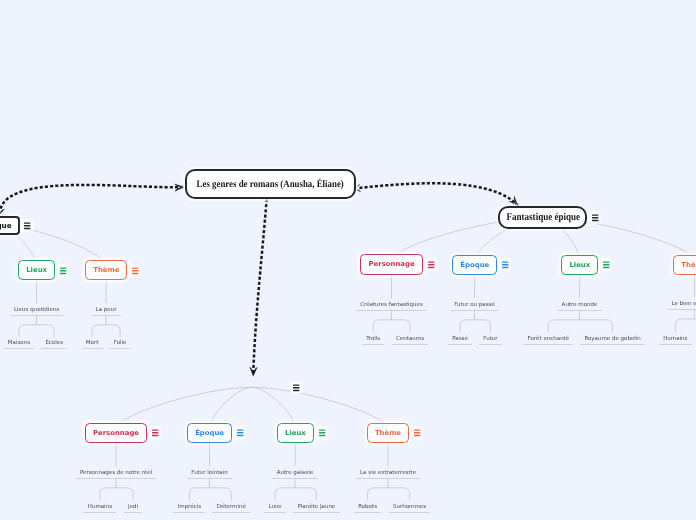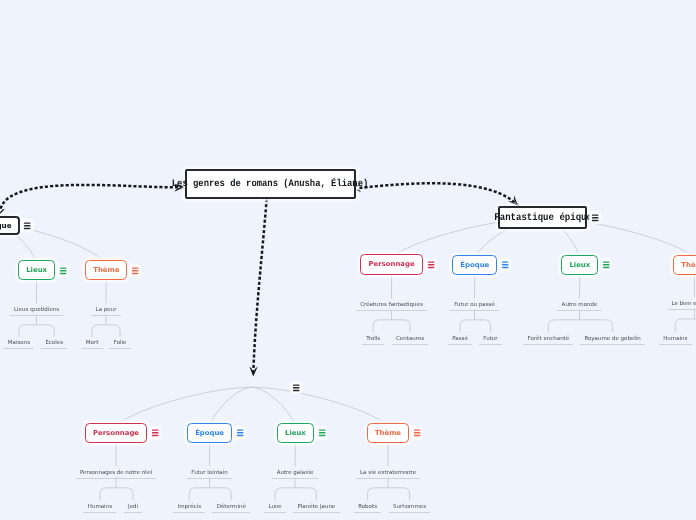--- a/index.html
+++ b/index.html
@@ -5,23 +5,23 @@
 <style>
   html,body{margin:0;padding:0;}
   body{width:696px;height:520px;background:#eff3fd;overflow:hidden;
        font-family:"Liberation Sans",sans-serif;
        -webkit-font-smoothing:antialiased;text-rendering:geometricPrecision;}
   #stage{position:relative;width:696px;height:520px;background:#eff3fd;}
   svg.edges{position:absolute;left:0;top:0;width:696px;height:520px;pointer-events:none;}
   .node{position:absolute;box-sizing:border-box;background:#ffffff;
         display:flex;align-items:center;justify-content:center;
         white-space:nowrap;overflow:visible;}
-  .root{border:2px solid #24292f;border-radius:2px;color:#14181e;
+  .root{border:2px solid #24292f;border-radius:10px;color:#14181e;
         box-shadow:0 0 3px 1.5px rgba(255,255,255,0.95);
-        font-family:Liberation Mono, monospace;font-weight:bold;}
+        font-family:Liberation Serif, serif;font-weight:bold;}
   .lvl2{border:1.8px solid #000;border-radius:4.5px;font-weight:bold;
         box-shadow:0 0 3px 1.5px rgba(255,255,255,0.9);
         font-family:"DejaVu Sans",sans-serif;}
   .leaf{position:absolute;white-space:nowrap;color:#454b57;text-align:center;
         font-family:"DejaVu Sans",sans-serif;}
   .leaf .lt{display:block;position:absolute;left:50%;transform:translateX(-50%);
             top:0;white-space:nowrap;}
   .leaf .u{position:absolute;left:0;top:0;height:1px;background:#ccd1db;}
   .ham{position:absolute;background:#fdfdff;border-radius:3px;
        box-shadow:0 0 2px 1px rgba(253,253,255,0.95);
@@ -83,21 +83,21 @@
       <path d="M1,207.5 C13.4,172 138.2,189.6 184,187" fill="none" stroke="#14181d" stroke-width="2.5" stroke-dasharray="0.6 4.6" stroke-linecap="square" marker-start="url(#ar-start)" marker-end="url(#ar-end)"></path>
       <path d="M360.6,187.8 C423.3,181.1 491.5,178.2 518,205.5" fill="none" stroke="#14181d" stroke-width="2.5" stroke-dasharray="0.6 4.6" stroke-linecap="square" marker-start="url(#ar-start)" marker-end="url(#ar-end)"></path>
       <path d="M266.6,200.2 C261.8,259 255,317.9 253.2,376.4" fill="none" stroke="#14181d" stroke-width="2.5" stroke-dasharray="0.6 4.6" stroke-linecap="square" marker-start="url(#ar-start)" marker-end="url(#ar-end)"></path>
     </svg>
 <div class="node root" style="left: -25.75px; top: 215.55px; width: 45.5px; height: 19.5px; font-size: 7.2px; border-radius: 4px; font-family: &quot;DejaVu Sans&quot;, sans-serif; justify-content: flex-end; padding-right: 6.15px;">
       <span style="transform: scaleX(1);">que</span>
     </div>
     <div class="node root" style="left: 185px; top: 169px; width: 171px; height: 30px; font-size: 10px;">
       <span style="transform: scaleX(0.885);">Les genres de romans (Anusha, Éliane)</span>
     </div>
-    <div class="node root" style="left: 498.2px; top: 206.3px; width: 89.2px; height: 22.8px; font-size: 10.4px;">
+    <div class="node root" style="left: 498.2px; top: 206.3px; width: 89.2px; height: 22.8px; font-size: 10.4px; justify-content: flex-end;">
       <span style="transform: scaleX(0.87);">Fantastique épique</span>
     </div>
     <div class="node lvl2" style="left: 18.1px; top: 260.35px; width: 37px; height: 19.7px; border-color: rgb(30, 167, 90); color: rgb(30, 167, 90); font-size: 6.9px;">
       <span>Lieux</span>
     </div>
     <div class="ham" style="left: 57.7px; top: 264.5px; width: 10.4px; height: 11.4px;">
       <svg width="10.4" height="11.4" viewBox="0 0 10.4 11.4">
         <rect x="1.9" y="2.4000000000000004" width="6.6" height="1.4" rx="0.6" fill="#1ea75a"></rect>
         <rect x="1.9" y="5.1" width="6.6" height="1.4" rx="0.6" fill="#1ea75a"></rect>
         <rect x="1.9" y="7.8" width="6.6" height="1.4" rx="0.6" fill="#1ea75a"></rect>

